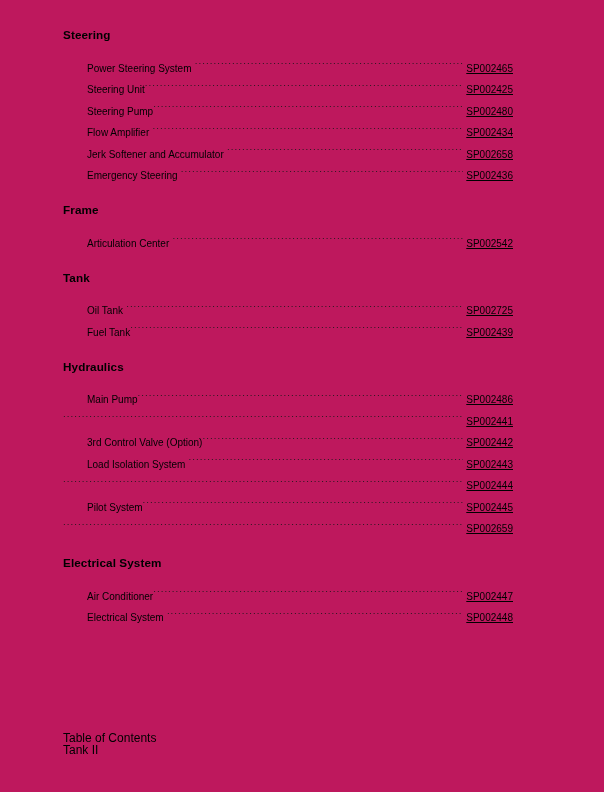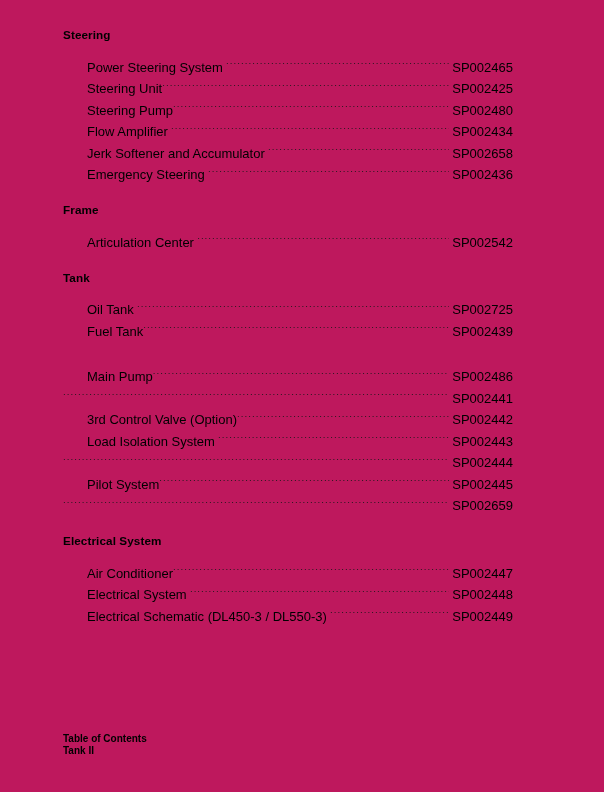--- a/index.html
+++ b/index.html
@@ -48,21 +48,21 @@
   .entries {
     margin: 0;
     padding: 0;
     list-style: none;
   }
   .entry {
     display: flex;
     align-items: baseline;
     width: 450px;
     height: 21.5px;
-    font-size: 13px;
+    font-size: 10px;
     line-height: 21.5px;
     color: #000000;
     white-space: nowrap;
   }
   .entry-title {
     padding-left: 24px;
     flex: 0 0 auto;
     color: #000000;
   }
   
@@ -85,29 +85,29 @@
     letter-spacing: 1.05px;
     font-size: 9.7px;
     line-height: 21.5px;
     color: #1a1a1a;
   }
   .entry-page {
     flex: 0 0 auto;
     padding-left: 3.4px;
     text-align: center;
     color: #000000;
+    text-decoration: underline;
   }
   #footer {
     position: absolute;
     left: 63px;
     top: 733px;
-    font-size: 10px;
+    font-size: 12px;
     line-height: 11.6px;
     color: #000000;
-    font-weight: bold;
   }
   .footer-line {
     white-space: nowrap;
   }
 </style>
 </head>
 <body>
 
 <div id="page">
 
@@ -166,20 +166,21 @@
             <span class="entry-page">SP002725</span>
           </li>
           <li class="entry">
             <span class="entry-title">Fuel Tank</span>
             <span class="entry-leader"></span>
             <span class="entry-page">SP002439</span>
           </li>
         </ul>
       </div>
       <div class="section">
+        <div class="section-heading">Hydraulics</div>
         <ul class="entries">
           <li class="entry">
             <span class="entry-title">Main Pump</span>
             <span class="entry-leader"></span>
             <span class="entry-page">SP002486</span>
           </li>
           <li class="entry gap">
             <span class="entry-leader"></span>
             <span class="entry-page">SP002441</span>
           </li>
@@ -213,25 +214,20 @@
         <ul class="entries">
           <li class="entry">
             <span class="entry-title">Air Conditioner</span>
             <span class="entry-leader"></span>
             <span class="entry-page">SP002447</span>
           </li>
           <li class="entry gap">
             <span class="entry-title">Electrical System</span>
             <span class="entry-leader"></span>
             <span class="entry-page">SP002448</span>
-          </li>
-          <li class="entry gap">
-            <span class="entry-title">Electrical Schematic (DL450-3 / DL550-3)</span>
-            <span class="entry-leader"></span>
-            <span class="entry-page">SP002449</span>
           </li>
         </ul>
       </div>
     </div>
 
   <div id="footer">
     <div class="footer-line">Table of Contents</div>
     <div class="footer-line">Tank II</div>
   </div>
 

